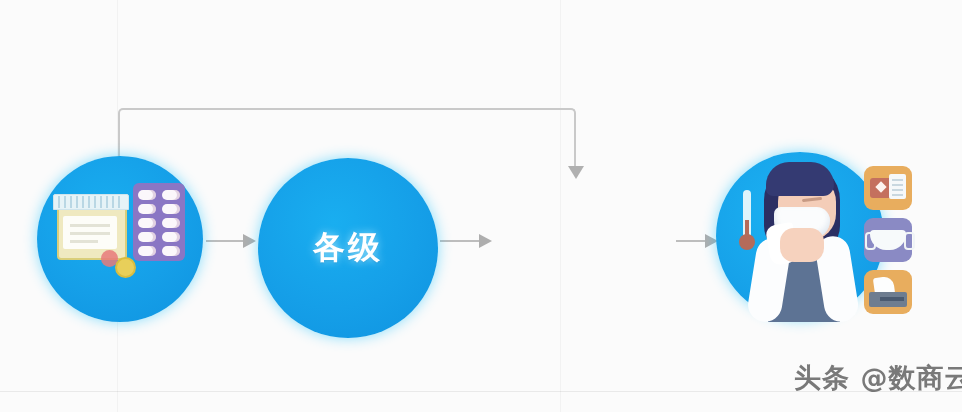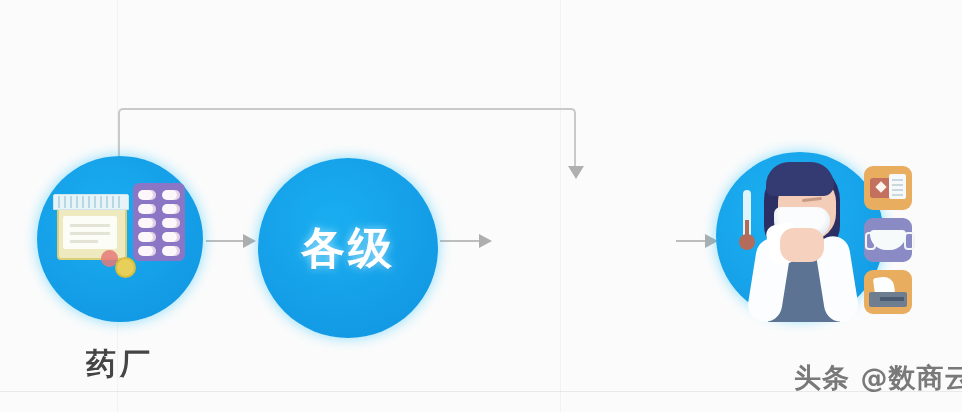--- a/index.html
+++ b/index.html
@@ -89,21 +89,21 @@
     left: 0; right: 0; top: 50%;
     transform: translateY(-50%);
     text-align: center;
     color: #ffffff;
     font-weight: bold;
     letter-spacing: 3px;
     line-height: 1.16;
     text-shadow: 0 0 8px rgba(160, 230, 255, 0.95), 0 1px 2px rgba(0,80,140,0.25);
     pointer-events: none;
   }
-  .c2 .circle-text { font-size: 44px; }
+  .c2 .circle-text { font-size: 32px; }
   .c3 .circle-text { font-size: 34px; }
 
   
   .arrow {
     position: absolute;
     height: 2px;
     background: #bdbdbd;
     top: 240px;
   }
   .arrow::after {
@@ -448,21 +448,20 @@
       <div class="pill" style="left:5px;  top:21px"></div>
       <div class="pill" style="left:29px; top:21px"></div>
       <div class="pill" style="left:5px;  top:35px"></div>
       <div class="pill" style="left:29px; top:35px"></div>
       <div class="pill" style="left:5px;  top:49px"></div>
       <div class="pill" style="left:29px; top:49px"></div>
       <div class="pill" style="left:5px;  top:63px"></div>
       <div class="pill" style="left:29px; top:63px"></div>
     </div>
   </div>
-  <div class="node-label lbl1">药厂</div>
 
   <div class="circle c2">
     <div class="circle-text">
       <div>各级</div>
     </div>
   </div>
 
 
   <div class="circle c4">
     <div class="thermo">

